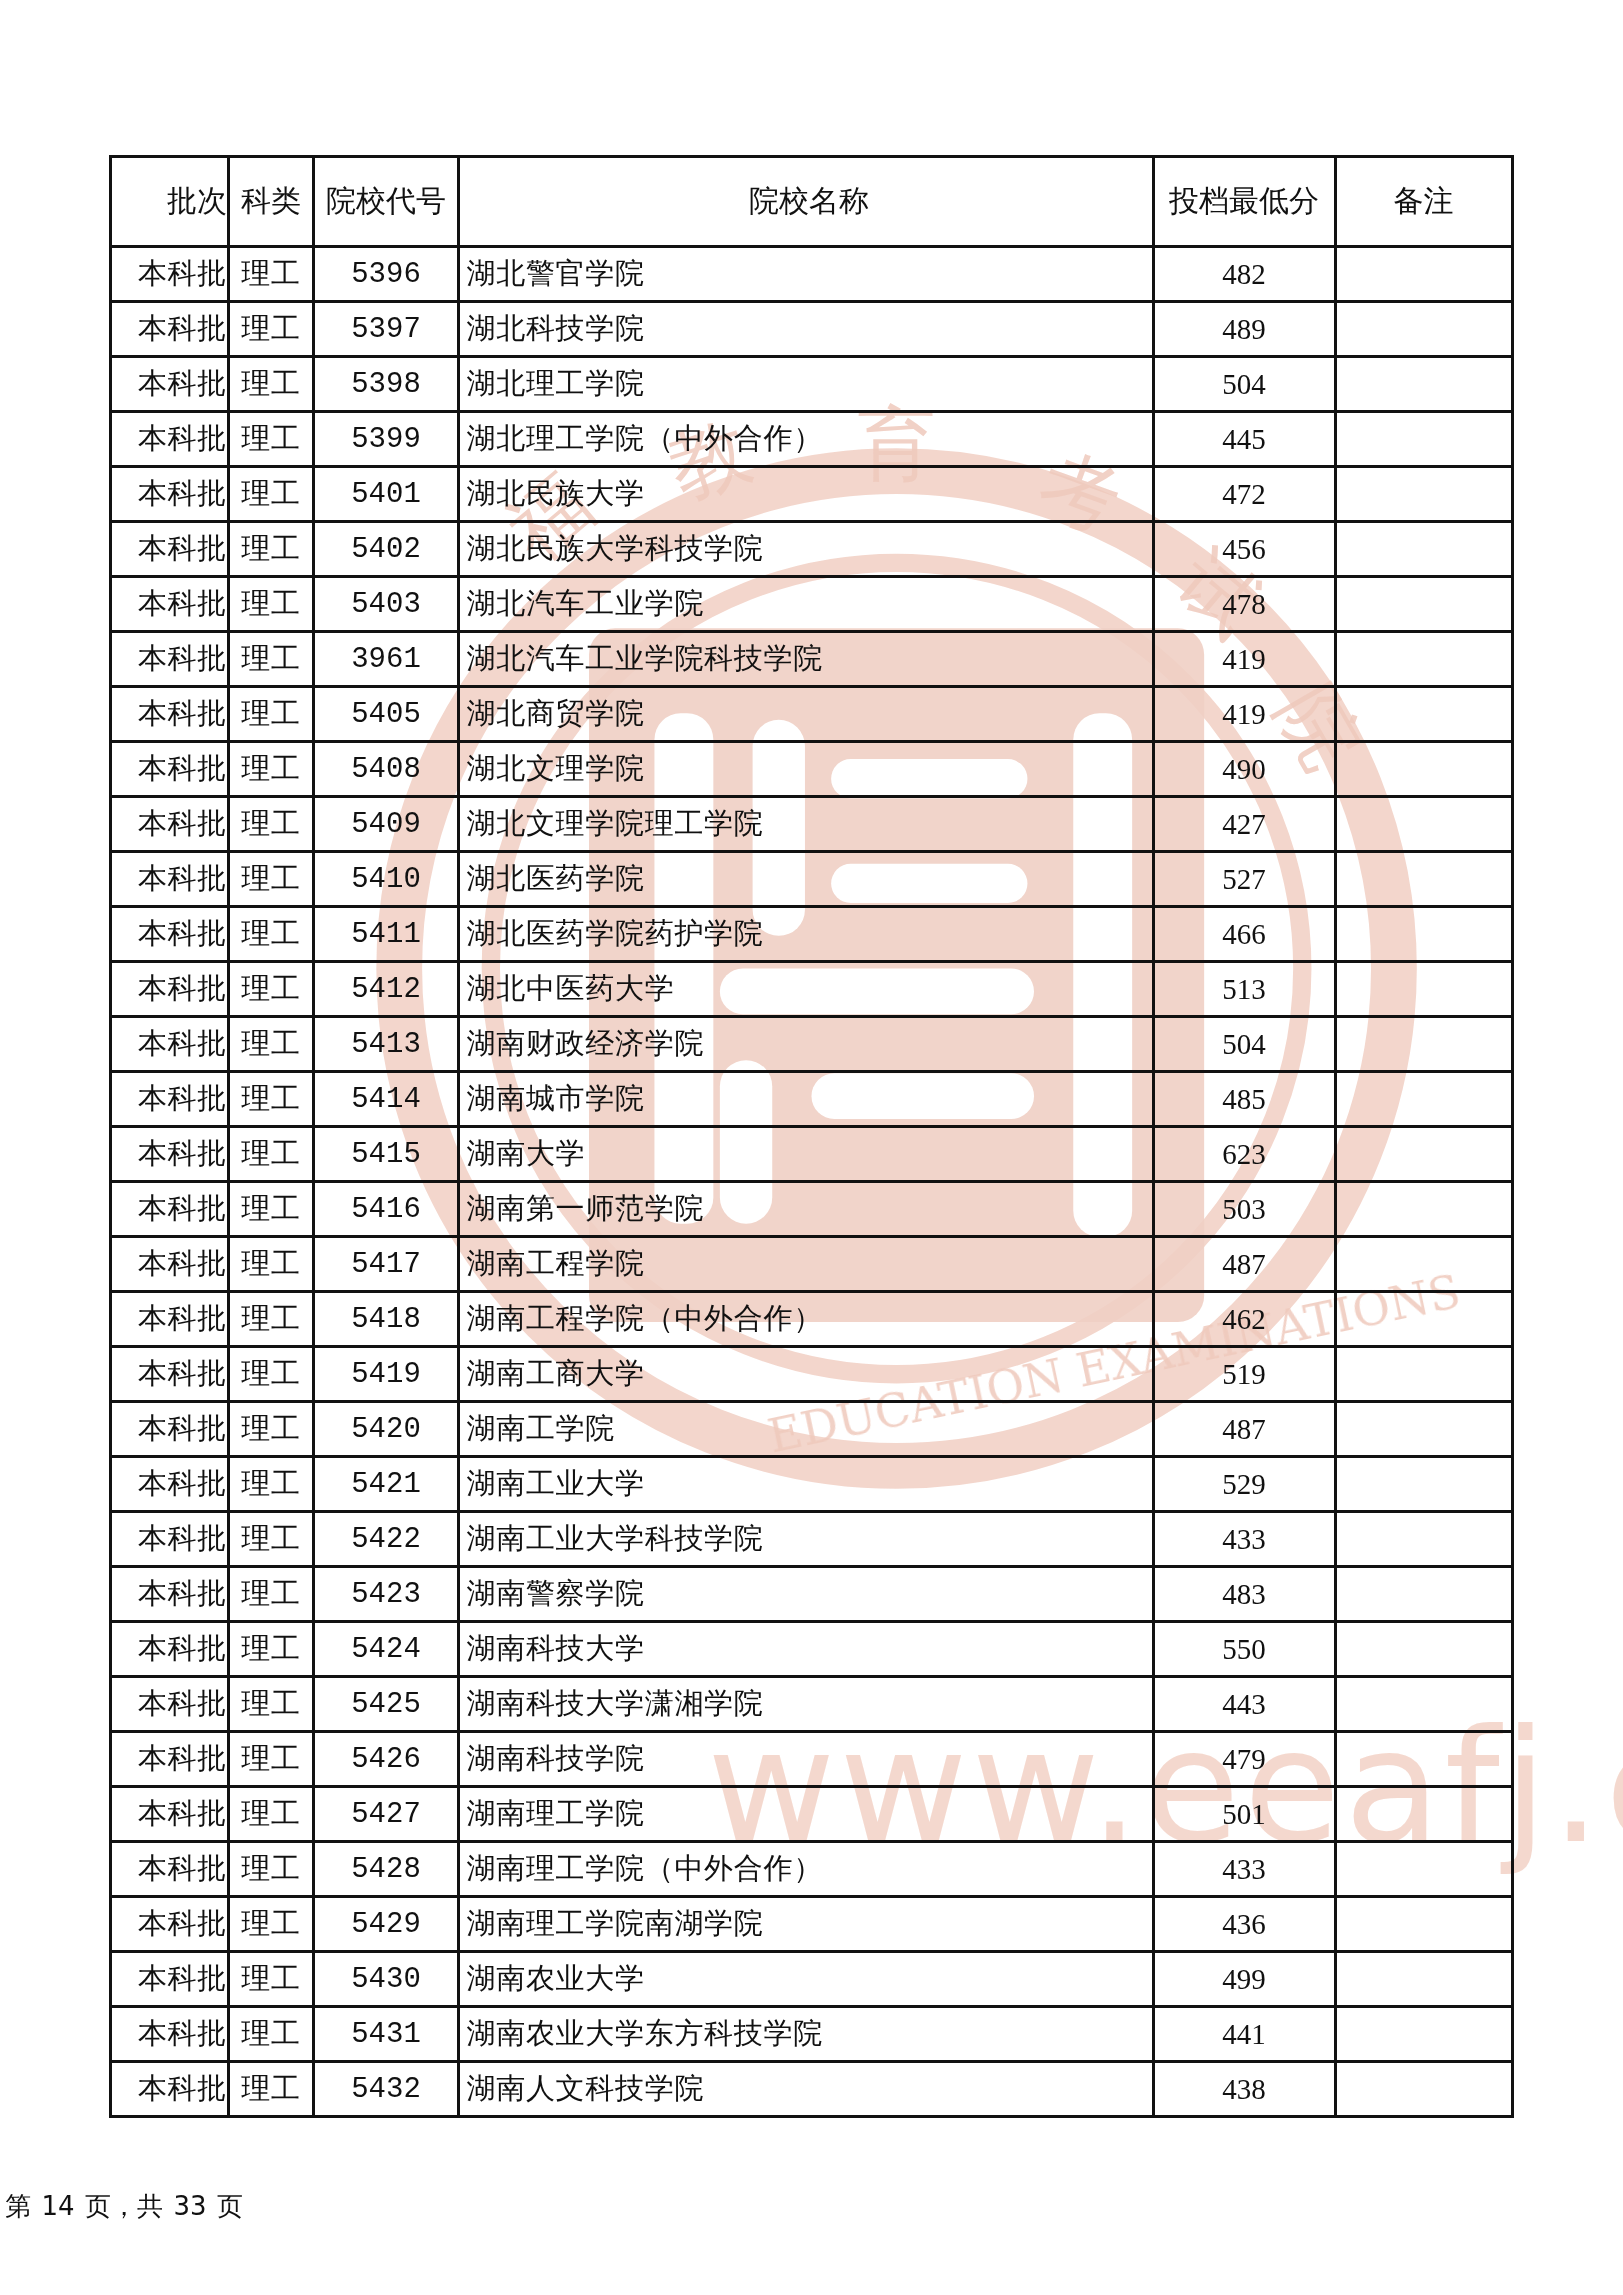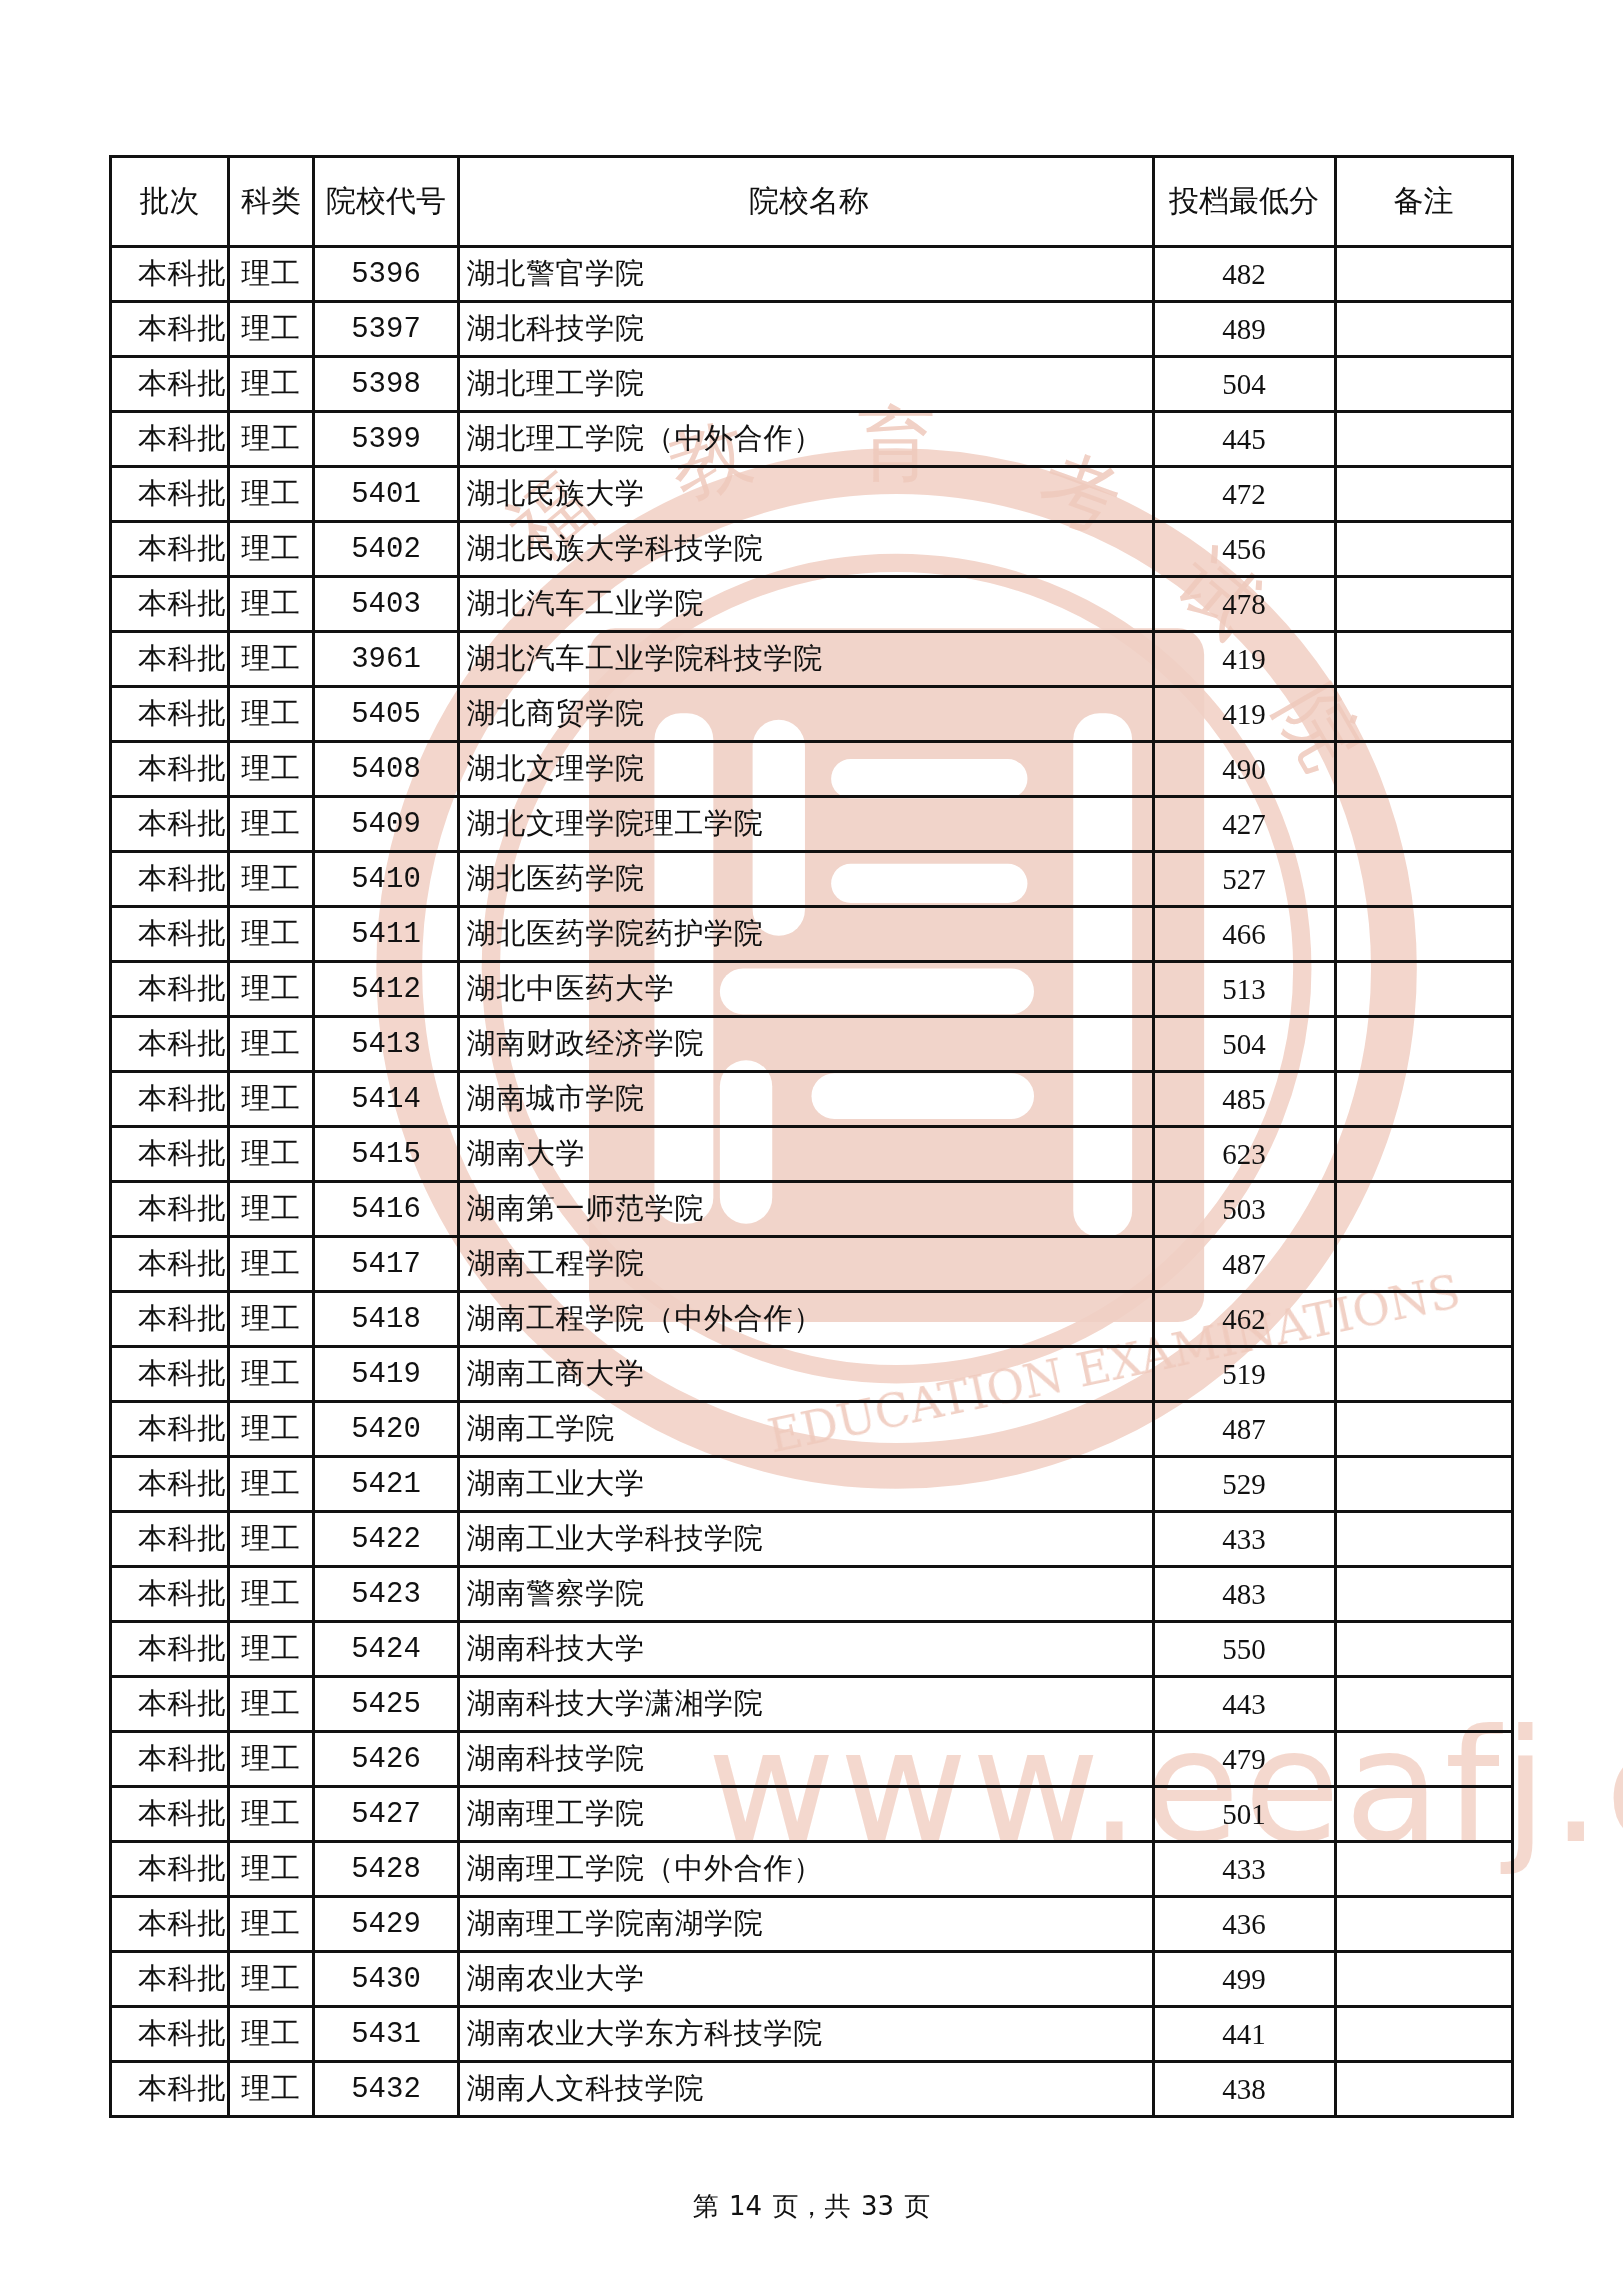--- a/index.html
+++ b/index.html
@@ -5,29 +5,29 @@
   html, body { margin: 0; padding: 0; background: #ffffff; }
   body { width: 1623px; height: 2295px; position: relative; overflow: hidden;
          font-family: "DejaVu Serif", "Liberation Serif", serif; color: #111; }
   .watermark { position: absolute; left: 0; top: 0; width: 1623px; height: 2295px; pointer-events: none; z-index: 0; }
   .wm-url { position: absolute; left: 707px; top: 1695px; font-family: "DejaVu Sans", "Liberation Sans", sans-serif;
             font-size: 157px; color: #f3d2c6; letter-spacing: 3.9px; opacity: 0.85; z-index: 0; }
   table.score-table { position: absolute; left: 109px; top: 155px; border-collapse: collapse; z-index: 1;
                       table-layout: fixed; width: 1376px; }
   table.score-table td, table.score-table th { border: 3.3px solid #111; padding: 0; height: 52px;
       font-size: 29px; font-weight: normal; white-space: nowrap; overflow: hidden; }
-  table.score-table th { height: 87px; font-family: "DejaVu Sans", "Liberation Sans", sans-serif; font-size: 30px; text-align: center; }
+  table.score-table th { height: 87px; font-family: "DejaVu Sans", "Liberation Sans", sans-serif; font-size: 30px; }
   .c-batch { width: 115px; text-align: right; font-family: "DejaVu Sans", "Liberation Sans", sans-serif; }
   .c-type { width: 82px; text-align: center; font-family: "DejaVu Sans", "Liberation Sans", sans-serif; }
   .c-code { width: 142px; text-align: center; font-family: Liberation Mono, monospace; }
   .c-name { width: 685px; text-align: left; padding-left: 6.5px !important; font-family: "DejaVu Sans", "Liberation Sans", sans-serif; }
   .c-score { width: 179px; text-align: center; font-family: "Liberation Serif", "DejaVu Serif", serif; margin-left: 32px; }
   .c-note { width: 174px; }
   td.c-batch, td.c-type, td.c-name { letter-spacing: 0.7px; }
-  .footer { position: absolute; left: 0; width: 1623px; top: 2189px; text-align: center; z-index: 1;
+  .footer { position: absolute; left: 0; width: 1623px; top: 2189px; text-align: left; z-index: 1;
             font-size: 26px; font-family: "DejaVu Sans", "Liberation Sans", sans-serif; }
   .footer span { margin: 0 5.2px; }
 </style>
 </head>
 <body>
 
 <svg class="watermark" viewBox="0 0 2480 3507" xmlns="http://www.w3.org/2000/svg">
   <g fill="none" stroke="#f2d2c7" opacity="0.9">
     <circle cx="1370" cy="1480" r="760" stroke-width="70"></circle>
     <circle cx="1370" cy="1480" r="620" stroke-width="28"></circle>

